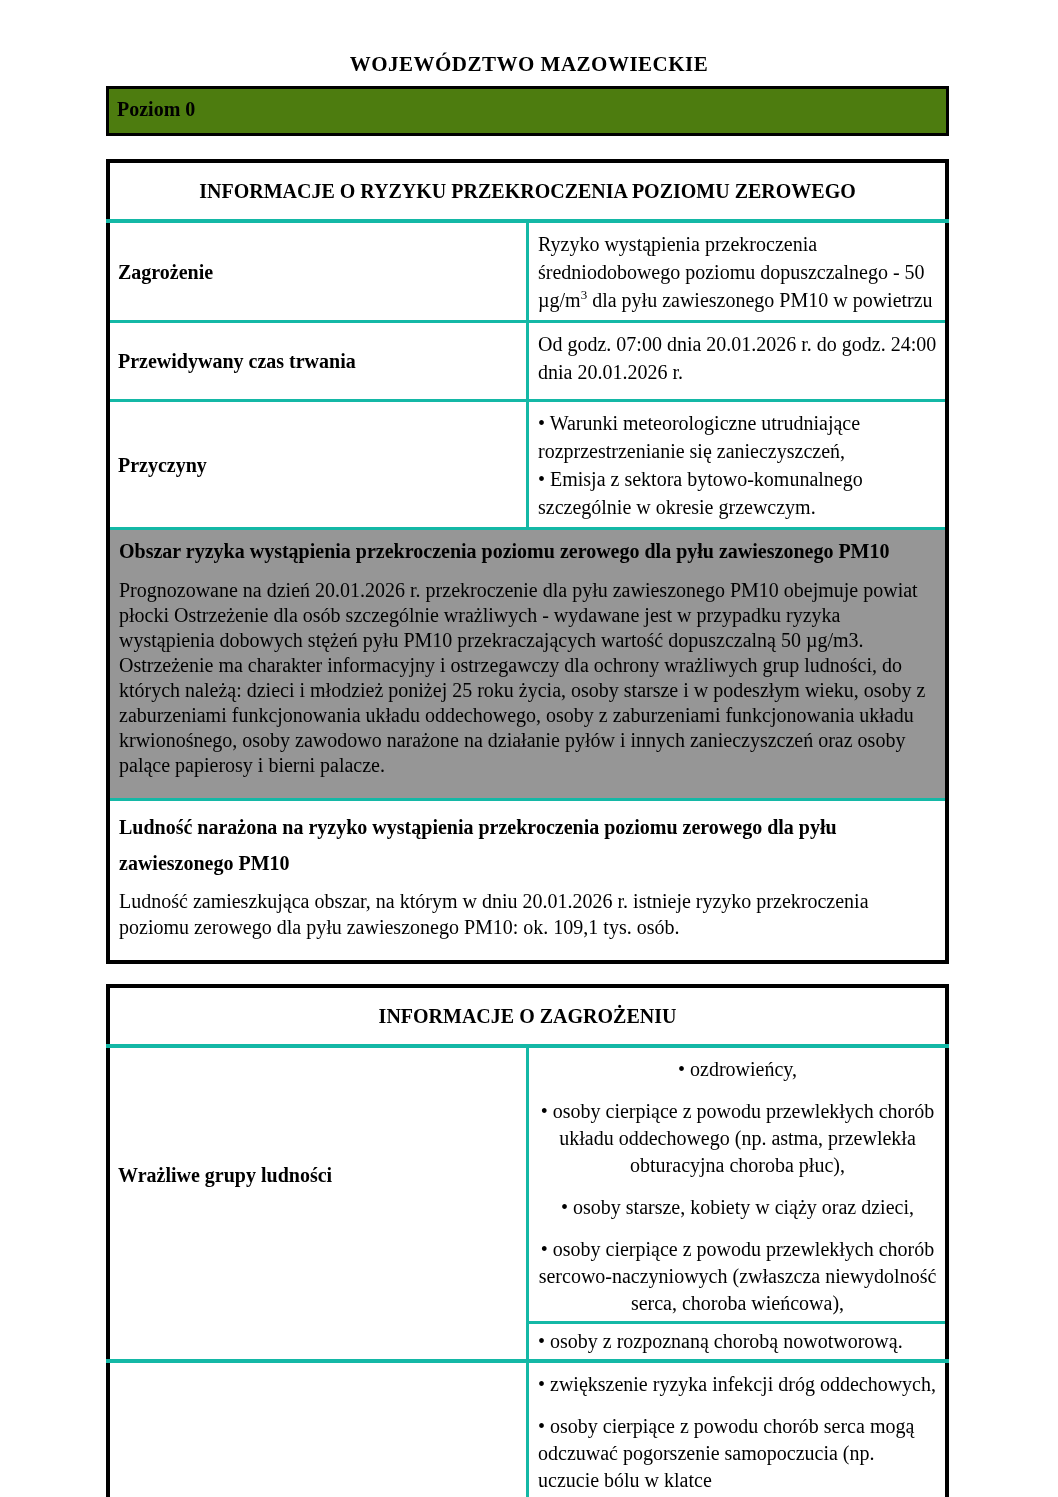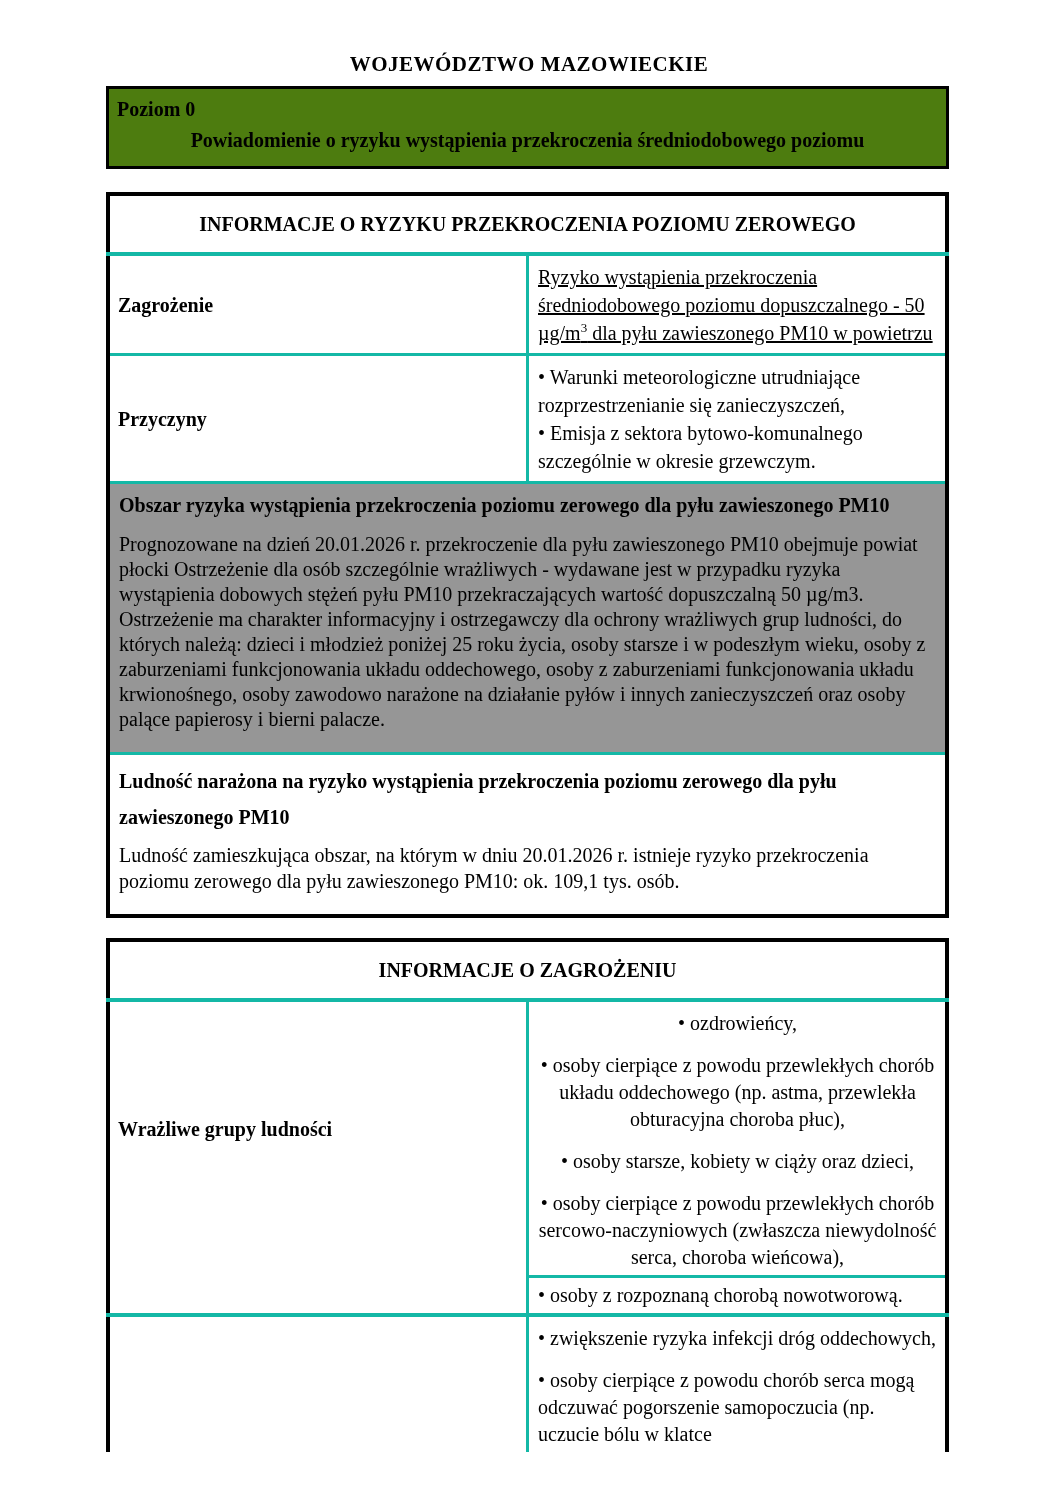--- a/index.html
+++ b/index.html
@@ -113,31 +113,34 @@
 </style>
 </head>
 <body>
 
 <div class="page">
 
   <div class="page-title">WOJEWÓDZTWO MAZOWIECKIE</div>
 
   <div class="level-box" style="background: #4d7c0f;">
     <div class="level-label">Poziom 0</div>
-    <div class="level-title">Powiadomienie o ryzyku wystąpienia przekroczenia średniodobowego poziomu</div>
   </div>
 
   <table class="doc-table" id="risk-table">
     <tbody>
         <tr>
       <th class="table-header" colspan="2">INFORMACJE O RYZYKU PRZEKROCZENIA POZIOMU ZEROWEGO</th>
     </tr>
     <tr>
       <td class="label-cell" style="height:92px; line-height:26px;">Zagrożenie</td>
-      <td class="value-cell" style="height:92px;text-decoration:underline;"><span>Ryzyko wystąpienia przekroczenia średniodobowego poziomu dopuszczalnego - 50 µg/m</span><sup class="sup3">3</sup><span> dla pyłu zawieszonego PM10 w powietrzu</span></td>
+      <td class="value-cell" style="height:92px;"><span>Ryzyko wystąpienia przekroczenia średniodobowego poziomu dopuszczalnego - 50 µg/m</span><sup class="sup3">3</sup><span> dla pyłu zawieszonego PM10 w powietrzu</span></td>
+    </tr>
+    <tr>
+      <td class="label-cell" style="height:79px;">Przewidywany czas trwania</td>
+      <td class="value-cell" style="height:79px;">Od godz. 07:00 dnia 20.01.2026 r. do godz. 24:00 dnia 20.01.2026 r.</td>
     </tr>
     <tr>
       <td class="label-cell" style="height:114px; line-height:26px;">Przyczyny</td>
       <td class="value-cell" style="height:114px;">
         <div class="bullet-line">• Warunki meteorologiczne utrudniające rozprzestrzenianie się zanieczyszczeń,</div>
         <div class="bullet-line">• Emisja z sektora bytowo-komunalnego szczególnie w okresie grzewczym.</div>
       </td>
     </tr>
     <tr>
       <td class="section-cell gray-section" colspan="2" style="height: 256px; background: rgb(150, 150, 150);">

